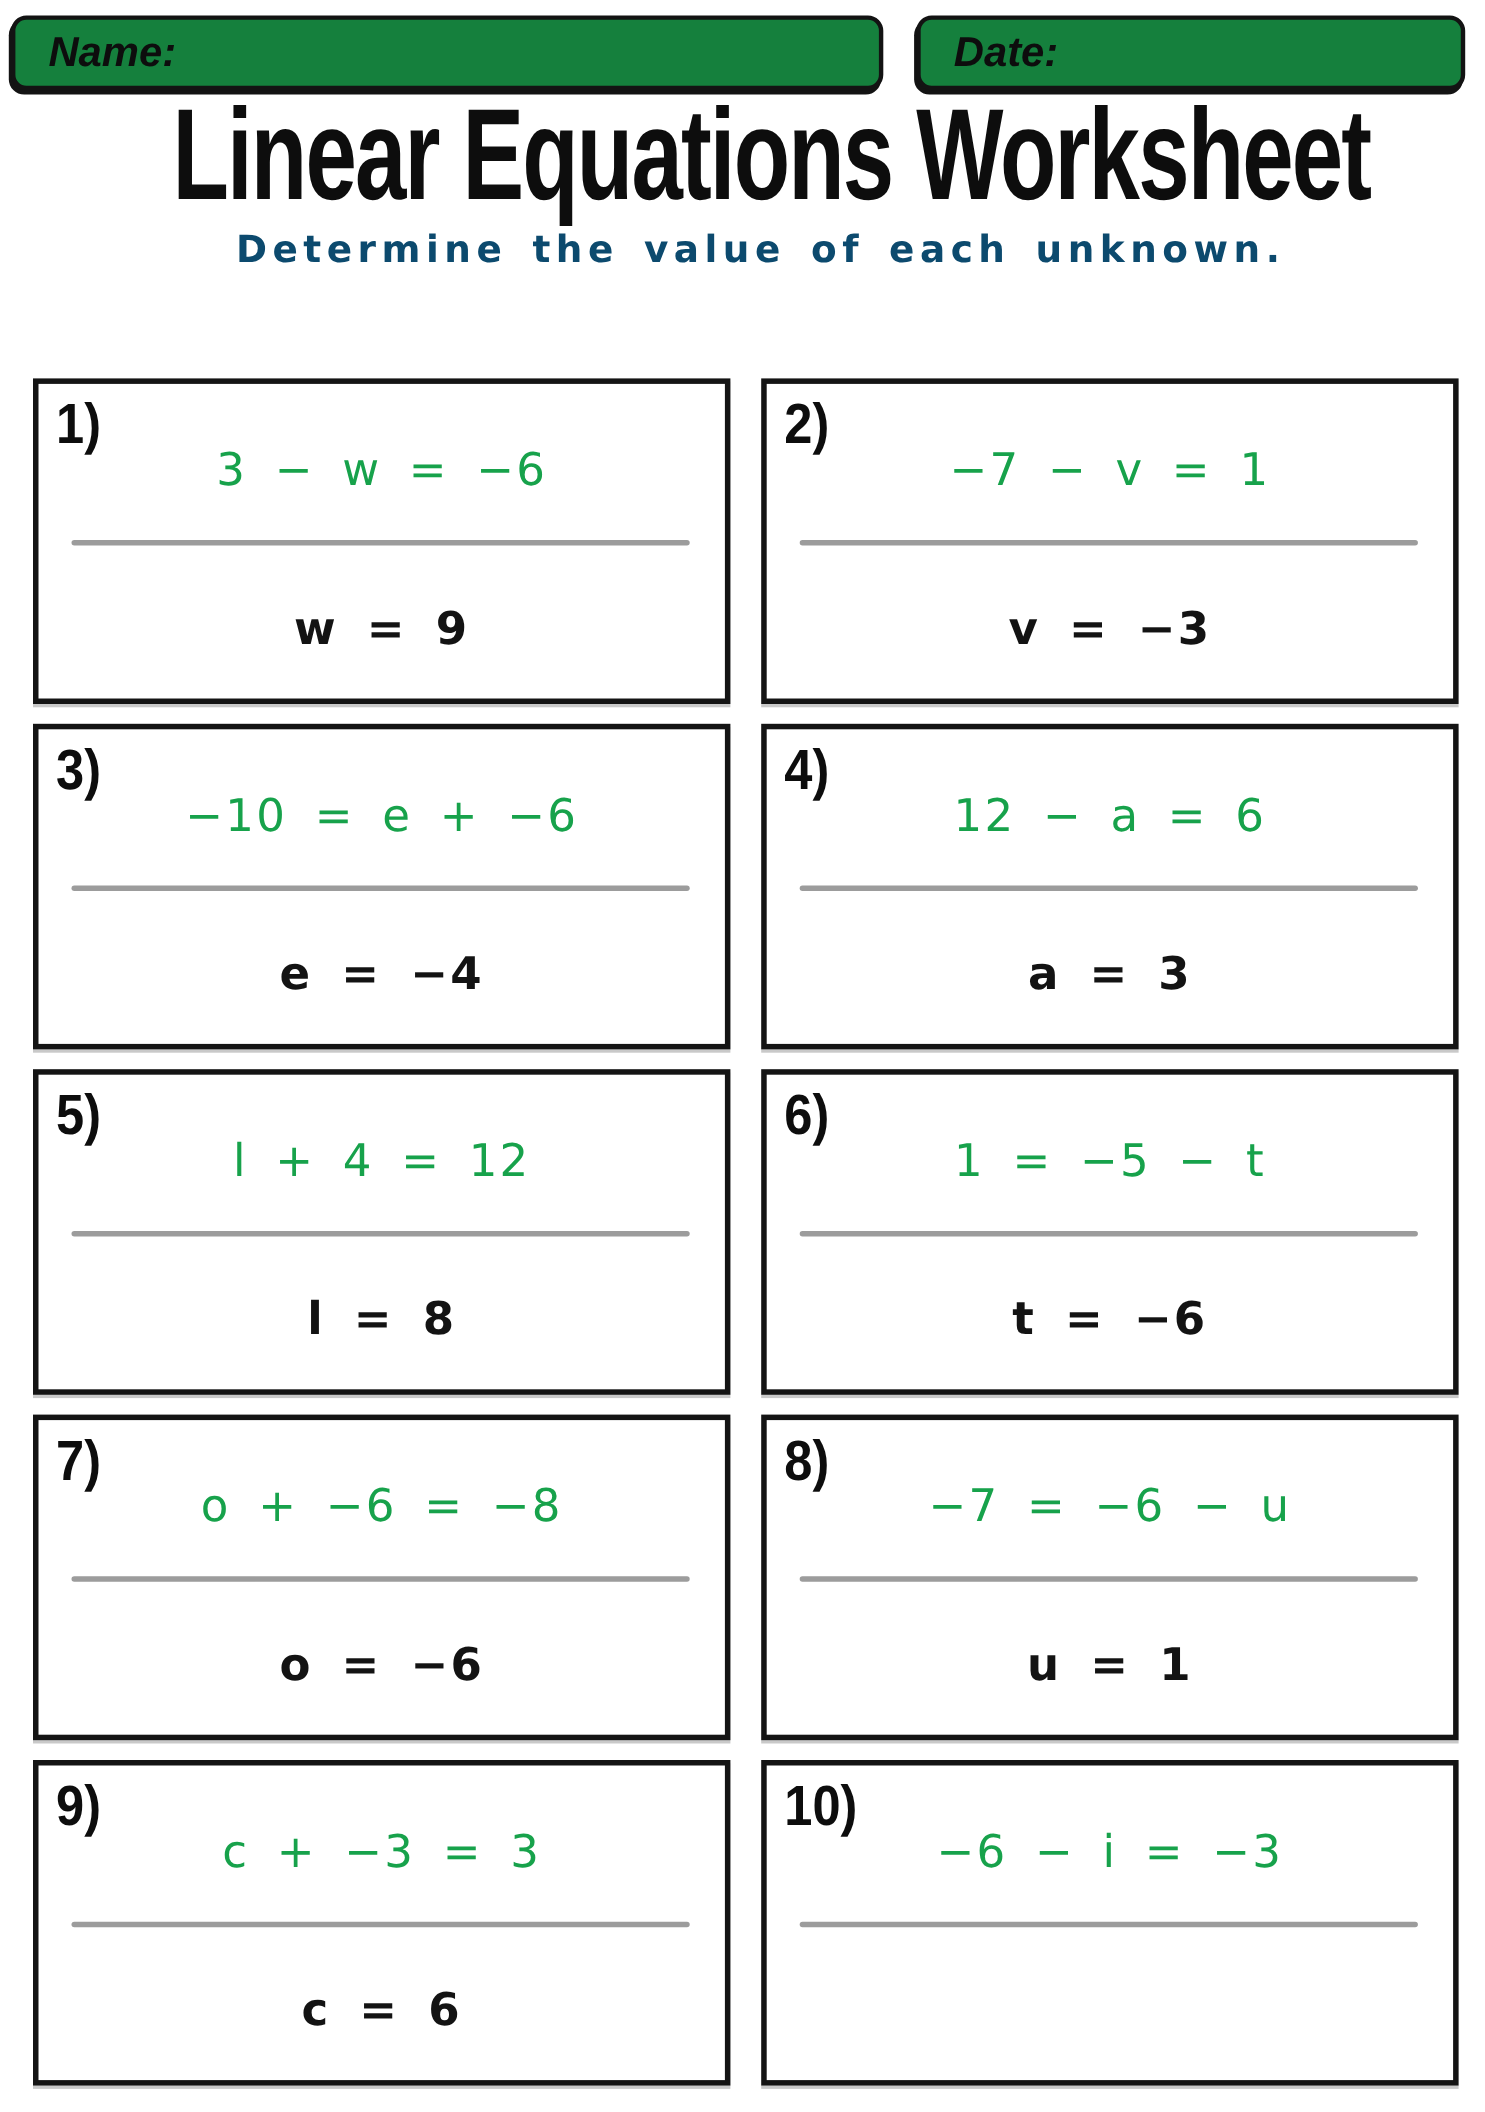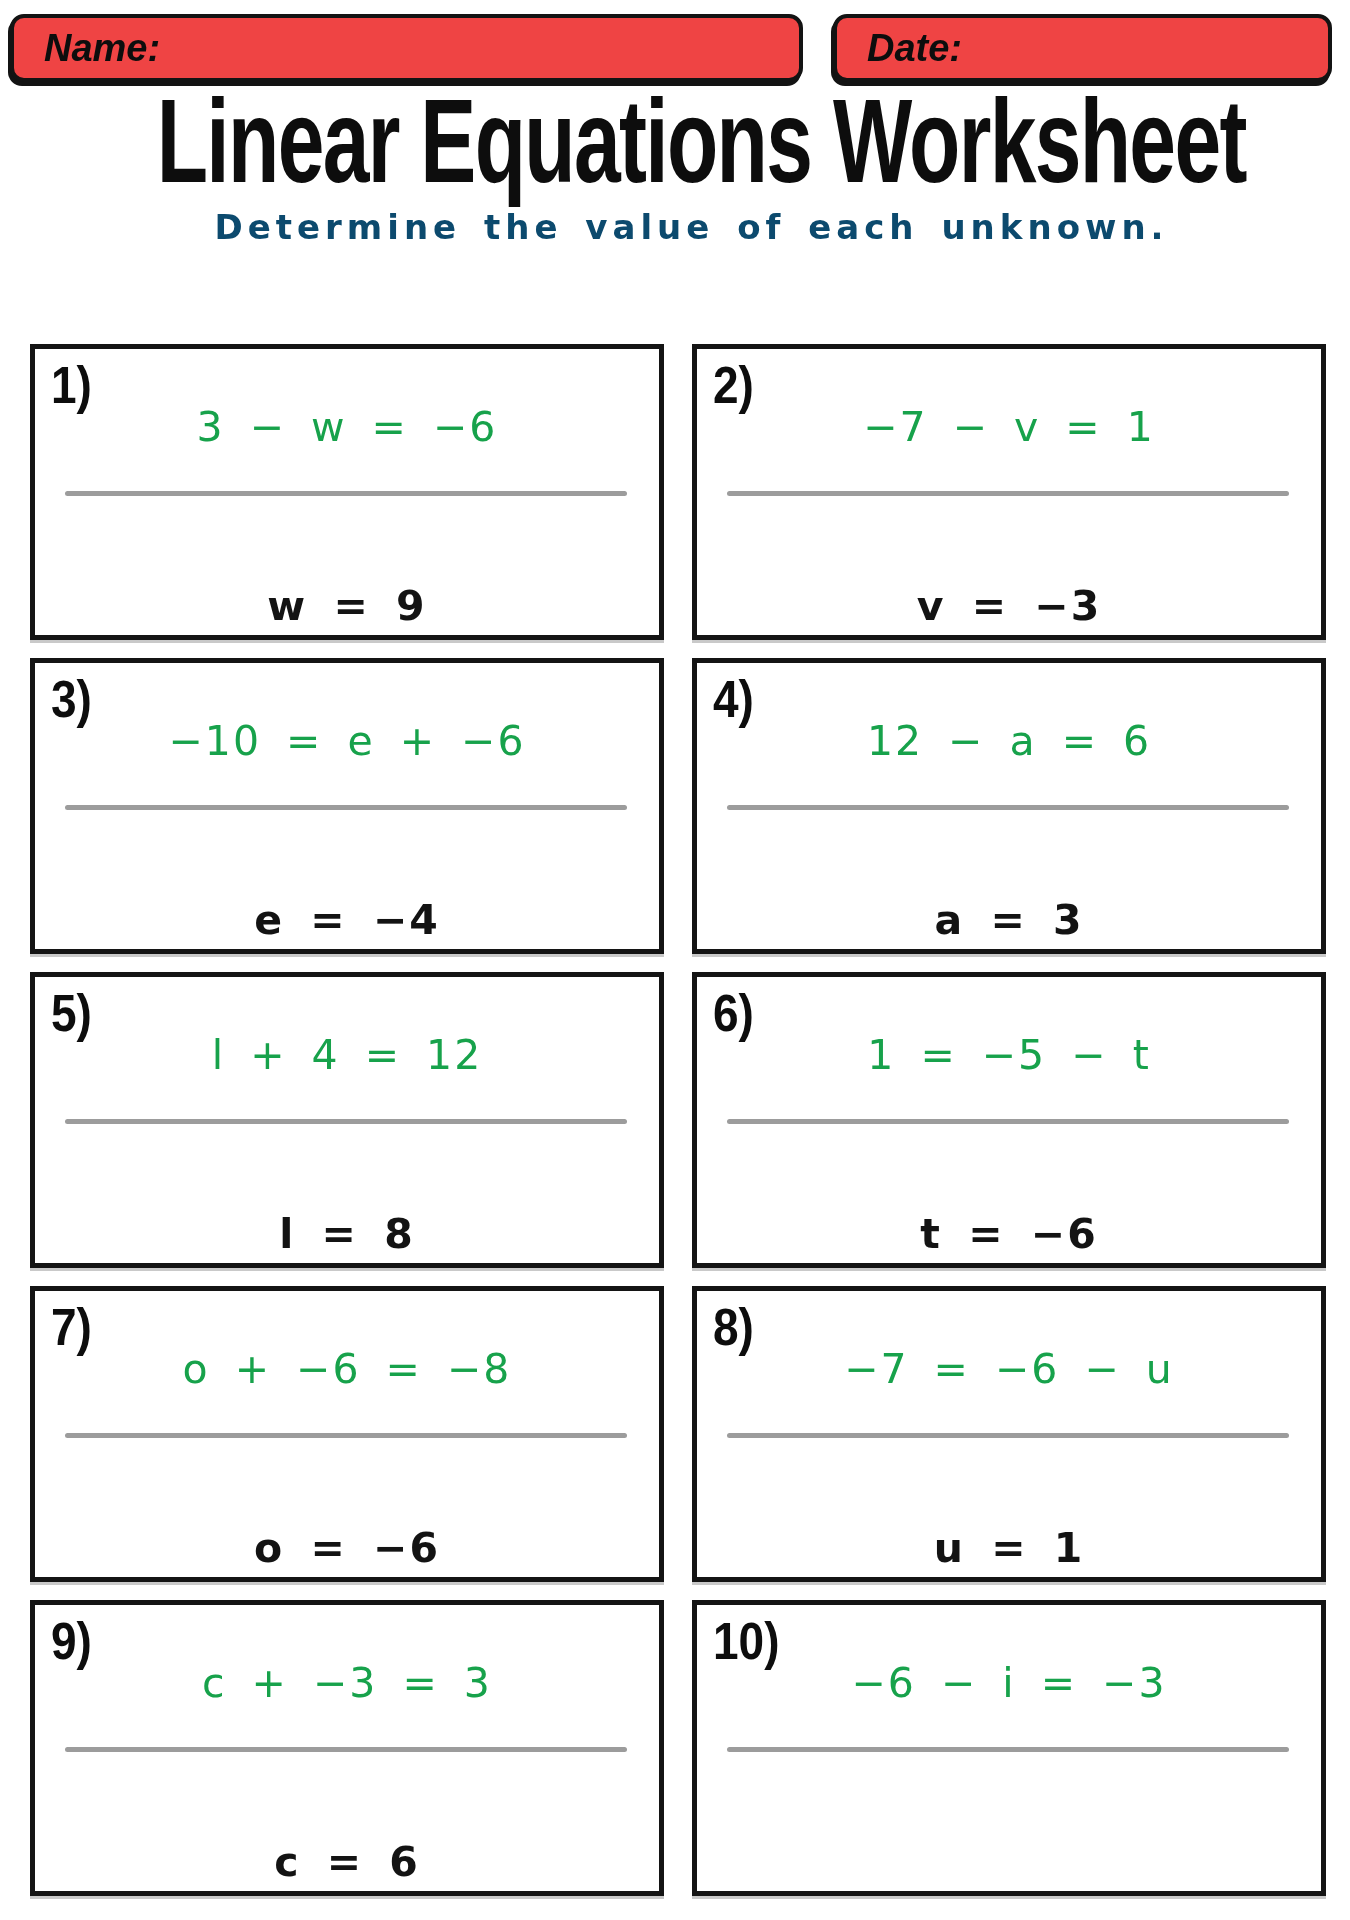--- a/index.html
+++ b/index.html
@@ -10,21 +10,21 @@
     font-family: "DejaVu Sans", sans-serif;
     color: #131313;
   }
 
   
   .header {
     position: absolute; top: 14px; left: 10px; width: 1322px;
     display: flex; gap: 30px;
   }
   .field-box {
-    height: 68px; background: #ef4444;
+    height: 68px; background: #15803d;
     border: 4px solid #131313; border-radius: 14px;
     box-shadow: -2px 4px 0 #131313;
     display: flex; align-items: center; padding-left: 30px;
   }
   .name-box { width: 793px; }
   .date-box { flex: 1; }
   .field-label {
     font-family: "Liberation Sans", sans-serif;
     font-style: italic; font-weight: 700; font-size: 38px; color: #0d0d0d;
   }
@@ -74,21 +74,20 @@
   .card-line {
     position: absolute; top: 142px; left: 30px; right: 32px; height: 5px;
     background: var(--divider-gray, #9c9c9c); border-radius: 3px;
   }
   .card-ans {
     position: absolute; top: 198px; left: 0; width: 100%;
     text-align: center;
     font-size: 41px; font-weight: 700;
     letter-spacing: 2px; word-spacing: 10px;
     color: var(--ink-black, #131313);
-    margin-top: 35px;
   }
 </style>
 </head>
 <body>
 
 <div class="header">
   <div class="field-box name-box">
     <span class="field-label">Name:</span>
   </div>
   <div class="field-box date-box">

